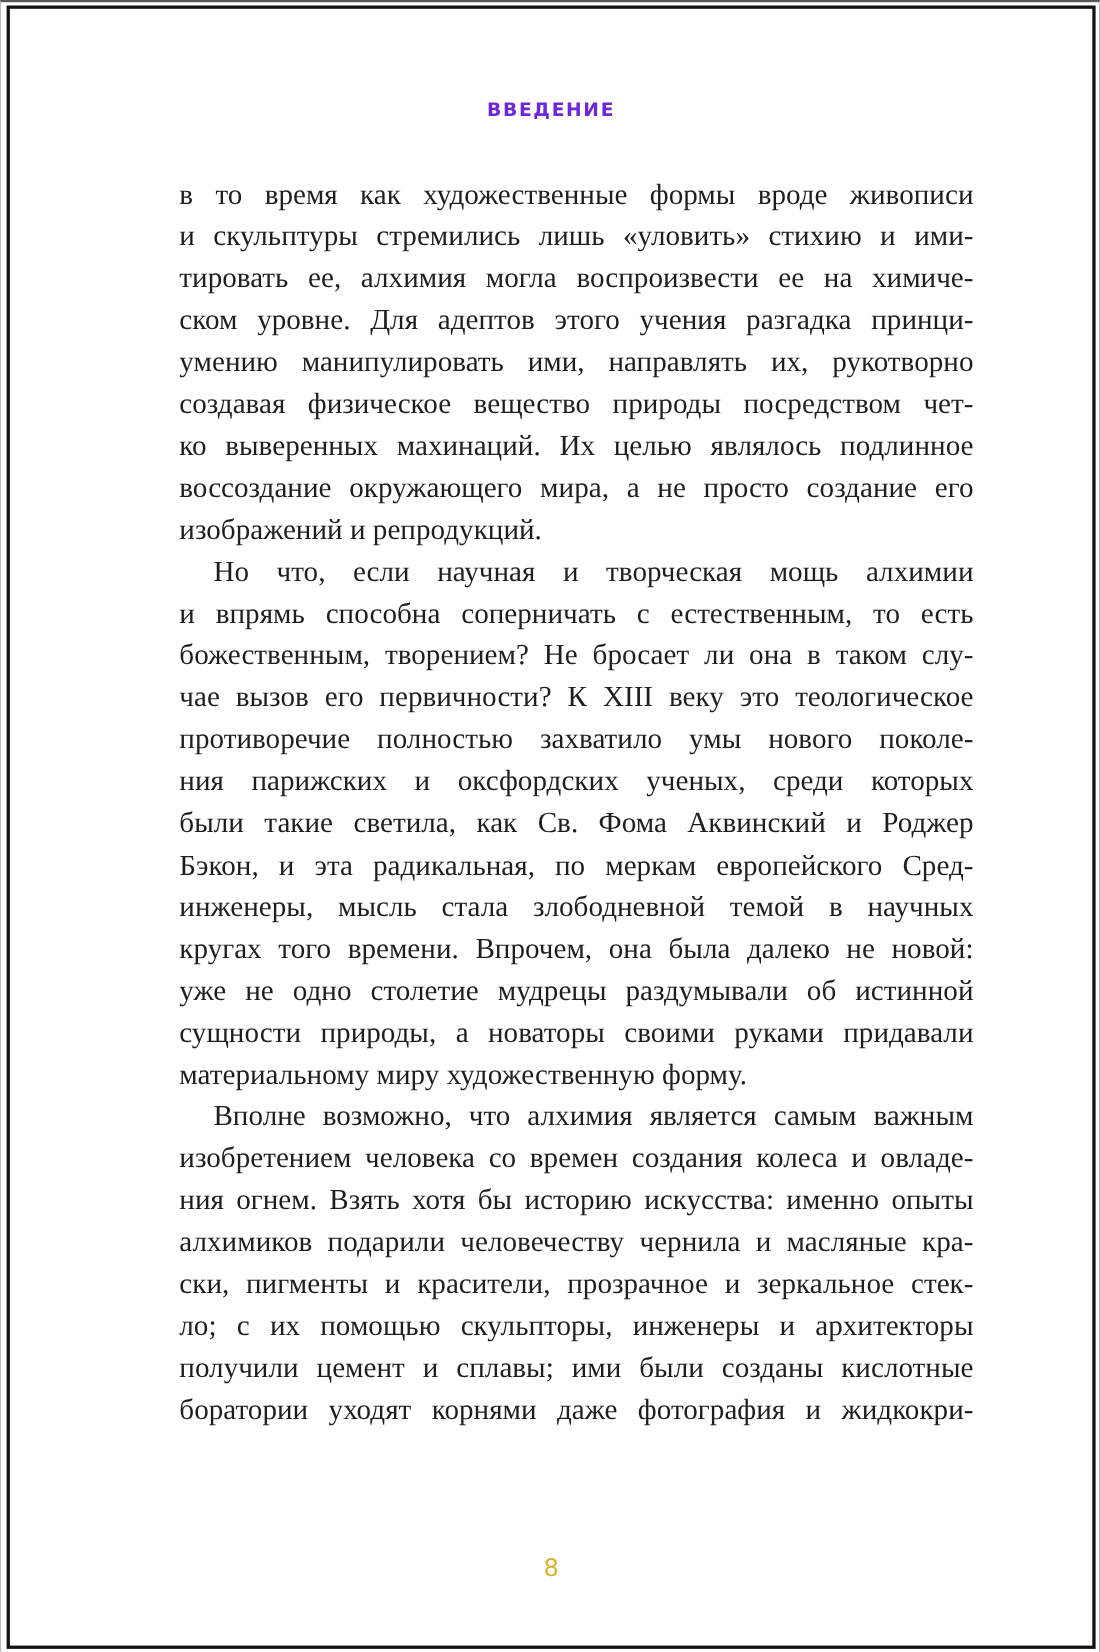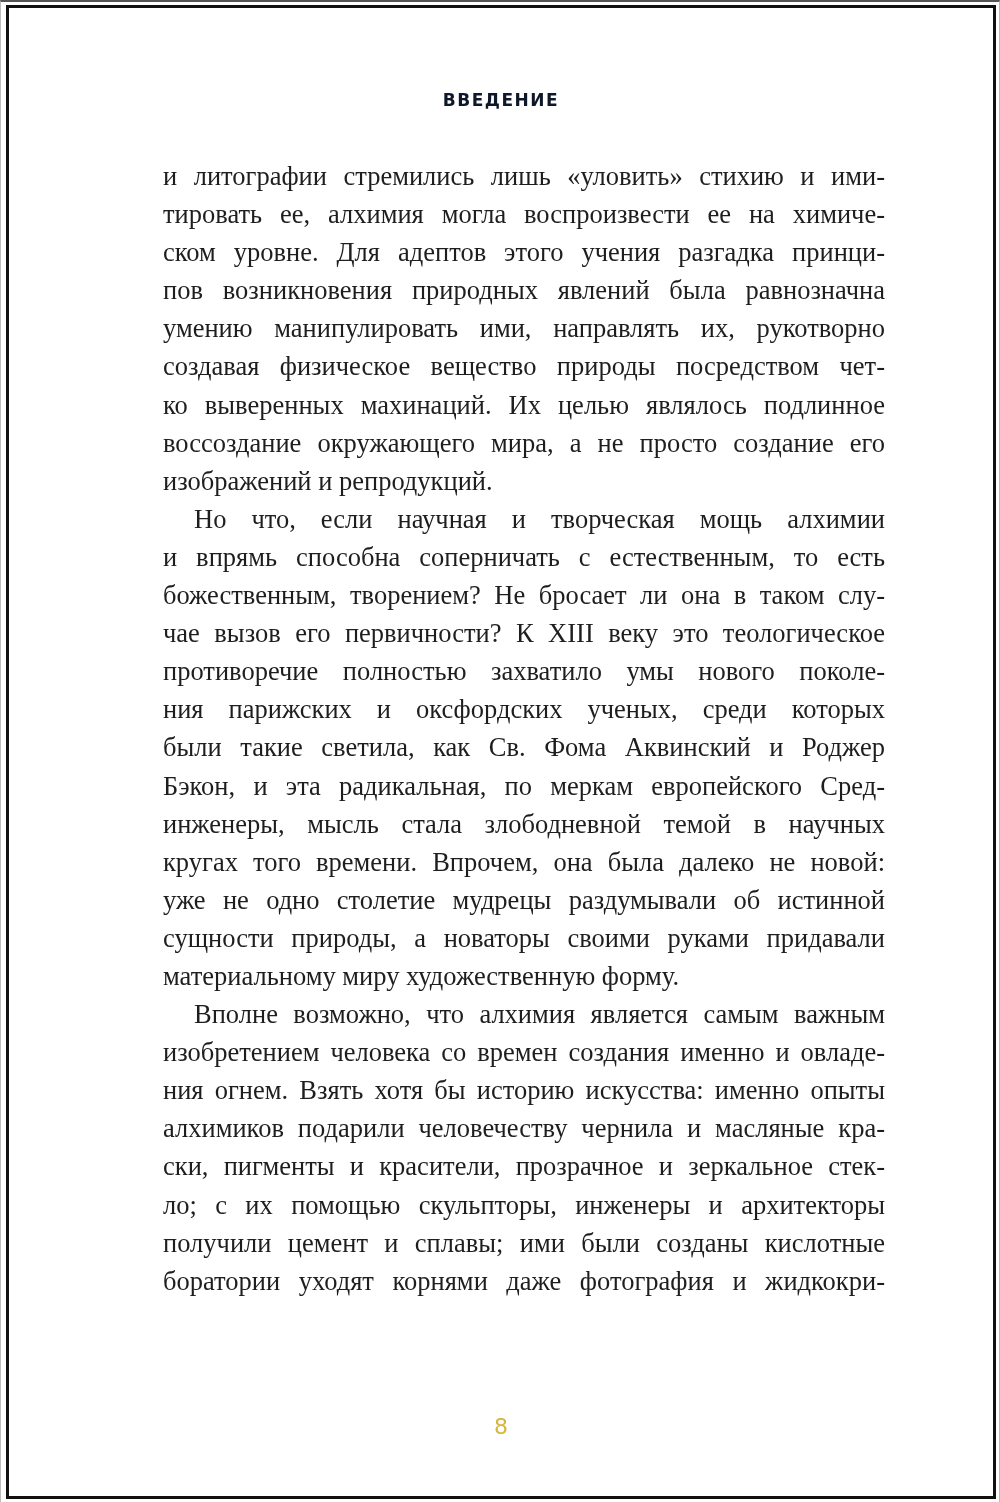--- a/index.html
+++ b/index.html
@@ -22,21 +22,21 @@
       border: 3px solid #111;
       background: #ffffff;
     }
     .running-head {
       position: absolute; left: 0; right: 0; top: 82px;
       text-align: center;
       font-family: "DejaVu Sans", sans-serif;
       font-size: 17px;
       letter-spacing: 1.5px;
       font-weight: bold;
-      color: #0f172a;
+      color: #6d28d9;
     }
     .text-block {
       position: absolute; left: 154px; top: 149px; width: 722px;
       font-family: "Liberation Serif", serif;
       font-size: 26.5px;
       line-height: 38.1px;
       color: #1e1e1e;
     }
     .line {
       display: block;
@@ -59,24 +59,24 @@
 <body>
 
 <div class="frame-outer"></div>
 <div class="frame">
 
   <div class="running-head">ВВЕДЕНИЕ</div>
 
   <div class="text-block">
 
     <div>
-      <span class="line">и литографии стремились лишь «уловить» стихию и ими-</span>
+      <span class="line">в то время как художественные формы вроде живописи</span>
+      <span class="line">и скульптуры стремились лишь «уловить» стихию и ими-</span>
       <span class="line">тировать ее, алхимия могла воспроизвести ее на химиче-</span>
       <span class="line">ском уровне. Для адептов этого учения разгадка принци-</span>
-      <span class="line">пов возникновения природных явлений была равнозначна</span>
       <span class="line">умению манипулировать ими, направлять их, рукотворно</span>
       <span class="line">создавая физическое вещество природы посредством чет-</span>
       <span class="line">ко выверенных махинаций. Их целью являлось подлинное</span>
       <span class="line">воссоздание окружающего мира, а не просто создание его</span>
       <span class="line last">изображений и репродукций.</span>
     </div>
 
     <div>
       <span class="line indent">Но что, если научная и творческая мощь алхимии</span>
       <span class="line">и впрямь способна соперничать с естественным, то есть</span>
@@ -88,21 +88,21 @@
       <span class="line">Бэкон, и эта радикальная, по меркам европейского Сред-</span>
       <span class="line">инженеры, мысль стала злободневной темой в научных</span>
       <span class="line">кругах того времени. Впрочем, она была далеко не новой:</span>
       <span class="line">уже не одно столетие мудрецы раздумывали об истинной</span>
       <span class="line">сущности природы, а новаторы своими руками придавали</span>
       <span class="line last">материальному миру художественную форму.</span>
     </div>
 
     <div>
       <span class="line indent">Вполне возможно, что алхимия является самым важным</span>
-      <span class="line">изобретением человека со времен создания именно и овладе-</span>
+      <span class="line">изобретением человека со времен создания колеса и овладе-</span>
       <span class="line">ния огнем. Взять хотя бы историю искусства: именно опыты</span>
       <span class="line">алхимиков подарили человечеству чернила и масляные кра-</span>
       <span class="line">ски, пигменты и красители, прозрачное и зеркальное стек-</span>
       <span class="line">ло; с их помощью скульпторы, инженеры и архитекторы</span>
       <span class="line">получили цемент и сплавы; ими были созданы кислотные</span>
       <span class="line">боратории уходят корнями даже фотография и жидкокри-</span>
     </div>
   </div>
 
   <div class="folio">8</div>

